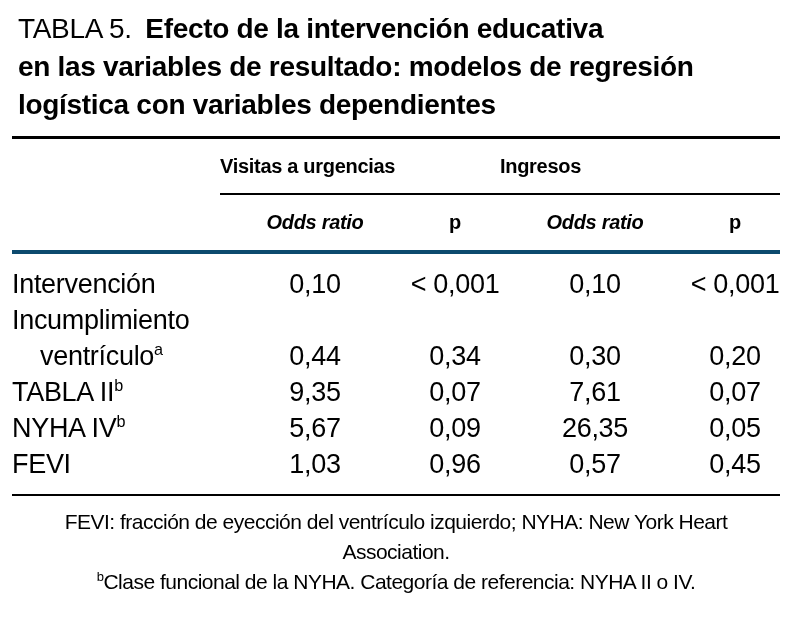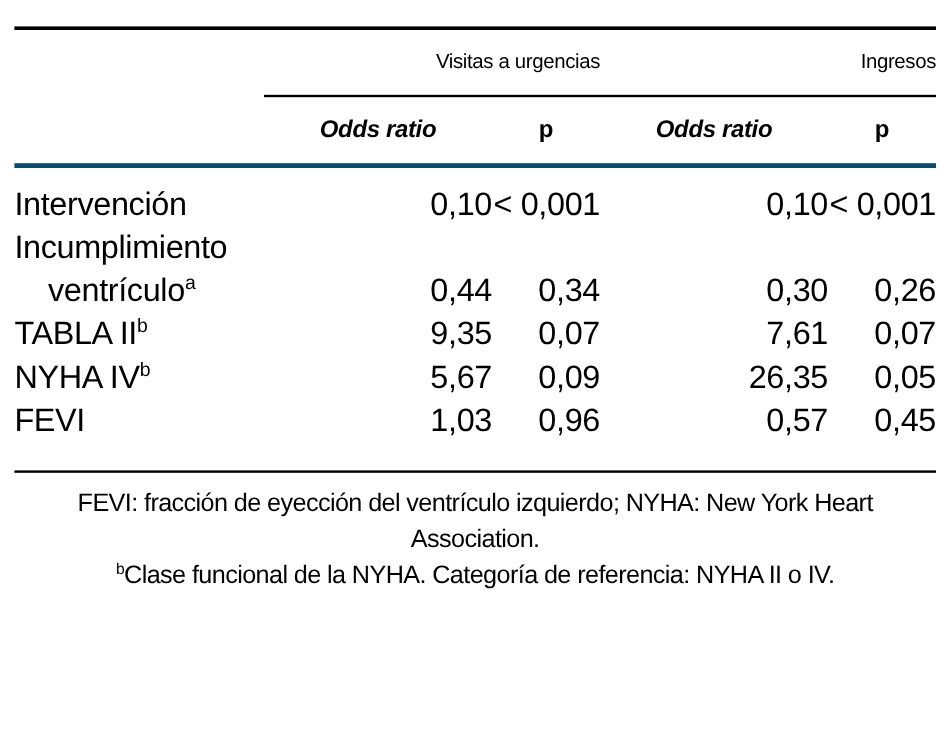--- a/index.html
+++ b/index.html
@@ -51,24 +51,24 @@
   }
   table.results th, table.results td {
     padding: 0;
     font-weight: normal;
   }
 
   
   tr.group-row th {
     height: 54px;
     vertical-align: middle;
-    font-size: 17px;
-    font-weight: normal;
-    letter-spacing: -0.3px;
-    text-align: right;
+    font-size: 20px;
+    font-weight: bold;
+    letter-spacing: -0.3px;
+    text-align: left;
   }
   tr.group-row th.group-span {
     border-bottom: 2.5px solid #000;
   }
 
   
   tr.colhead-row th {
     height: 55px;
     vertical-align: middle;
     font-size: 20px;
@@ -79,31 +79,31 @@
   }
   tr.colhead-row th.odds {
     font-style: italic;
   }
 
   
   tbody td {
     font-size: 27px;
     line-height: 36px;
     vertical-align: bottom;
-    text-align: right;
+    text-align: center;
     letter-spacing: -0.3px;
   }
   tbody td.rowlabel {
     text-align: left;
   }
   tbody tr.first-row td {
     padding-top: 12px;
   }
   tbody tr.last-row td {
-    padding-bottom: 24px;
+    padding-bottom: 12px;
   }
   .lbl-line {
     display: block;
   }
   .lbl-indent {
     padding-left: 28px;
   }
   sup.fn-mark {
     font-size: 60%;
     line-height: 0;
@@ -123,20 +123,26 @@
   }
   .footnotes sup.fn-mark {
     font-size: 62%;
   }
 </style>
 </head>
 <body>
 
 <div class="page">
 
+  <div class="table-title">
+    <span class="label">TABLA 5.</span>
+    <span class="bold title-line" style="margin-left:6px;">Efecto de la intervención educativa</span>
+    <span class="title-block">en las variables de resultado: modelos de regresión</span>
+    <span class="title-block">logística con variables dependientes</span>
+  </div>
 
   <table class="results">
     <colgroup>
       <col style="width:208px">
       <col style="width:190px">
       <col style="width:90px">
       <col style="width:190px">
       <col style="width:90px">
     </colgroup>
     <thead>
@@ -162,21 +168,21 @@
         <td>&lt; 0,001</td>
       </tr>
       <tr>
         <td class="rowlabel">
           <span class="lbl-line">Incumplimiento</span>
           <span class="lbl-line lbl-indent"><span>ventrículo</span><sup class="fn-mark">a</sup></span>
         </td>
         <td>0,44</td>
         <td>0,34</td>
         <td>0,30</td>
-        <td>0,26</td>
+        <td>0,20</td>
       </tr>
       <tr>
         <td class="rowlabel"><span>TABLA II</span><sup class="fn-mark">b</sup></td>
         <td>9,35</td>
         <td>0,07</td>
         <td>7,61</td>
         <td>0,07</td>
       </tr>
       <tr>
         <td class="rowlabel"><span>NYHA IV</span><sup class="fn-mark">b</sup></td>

